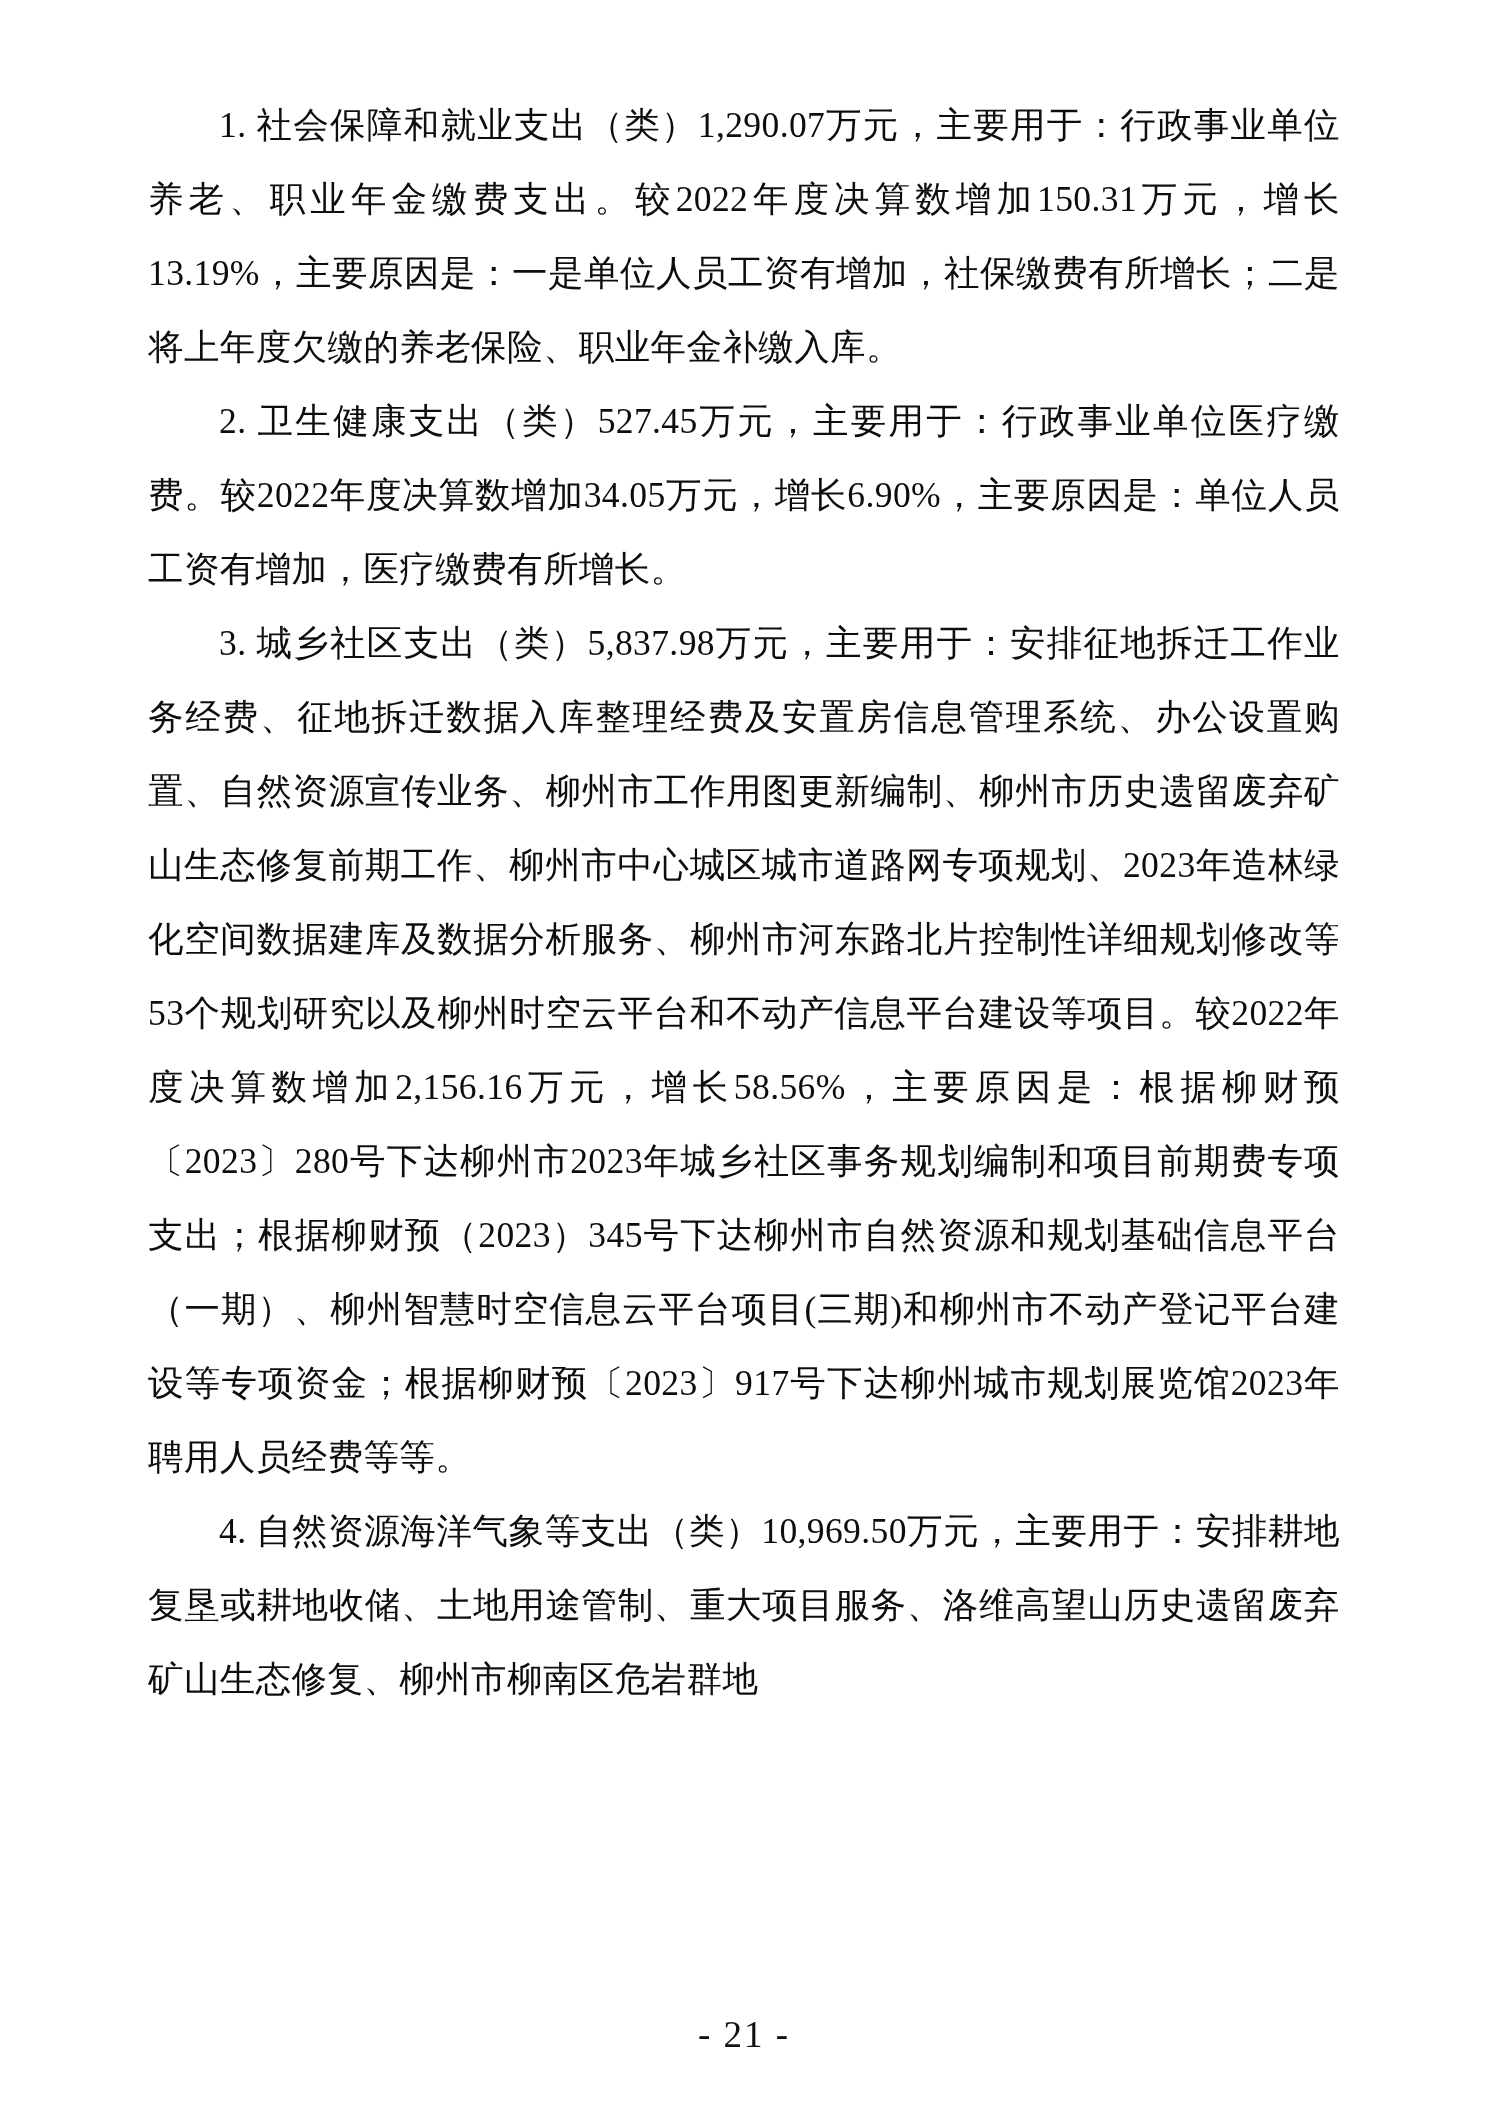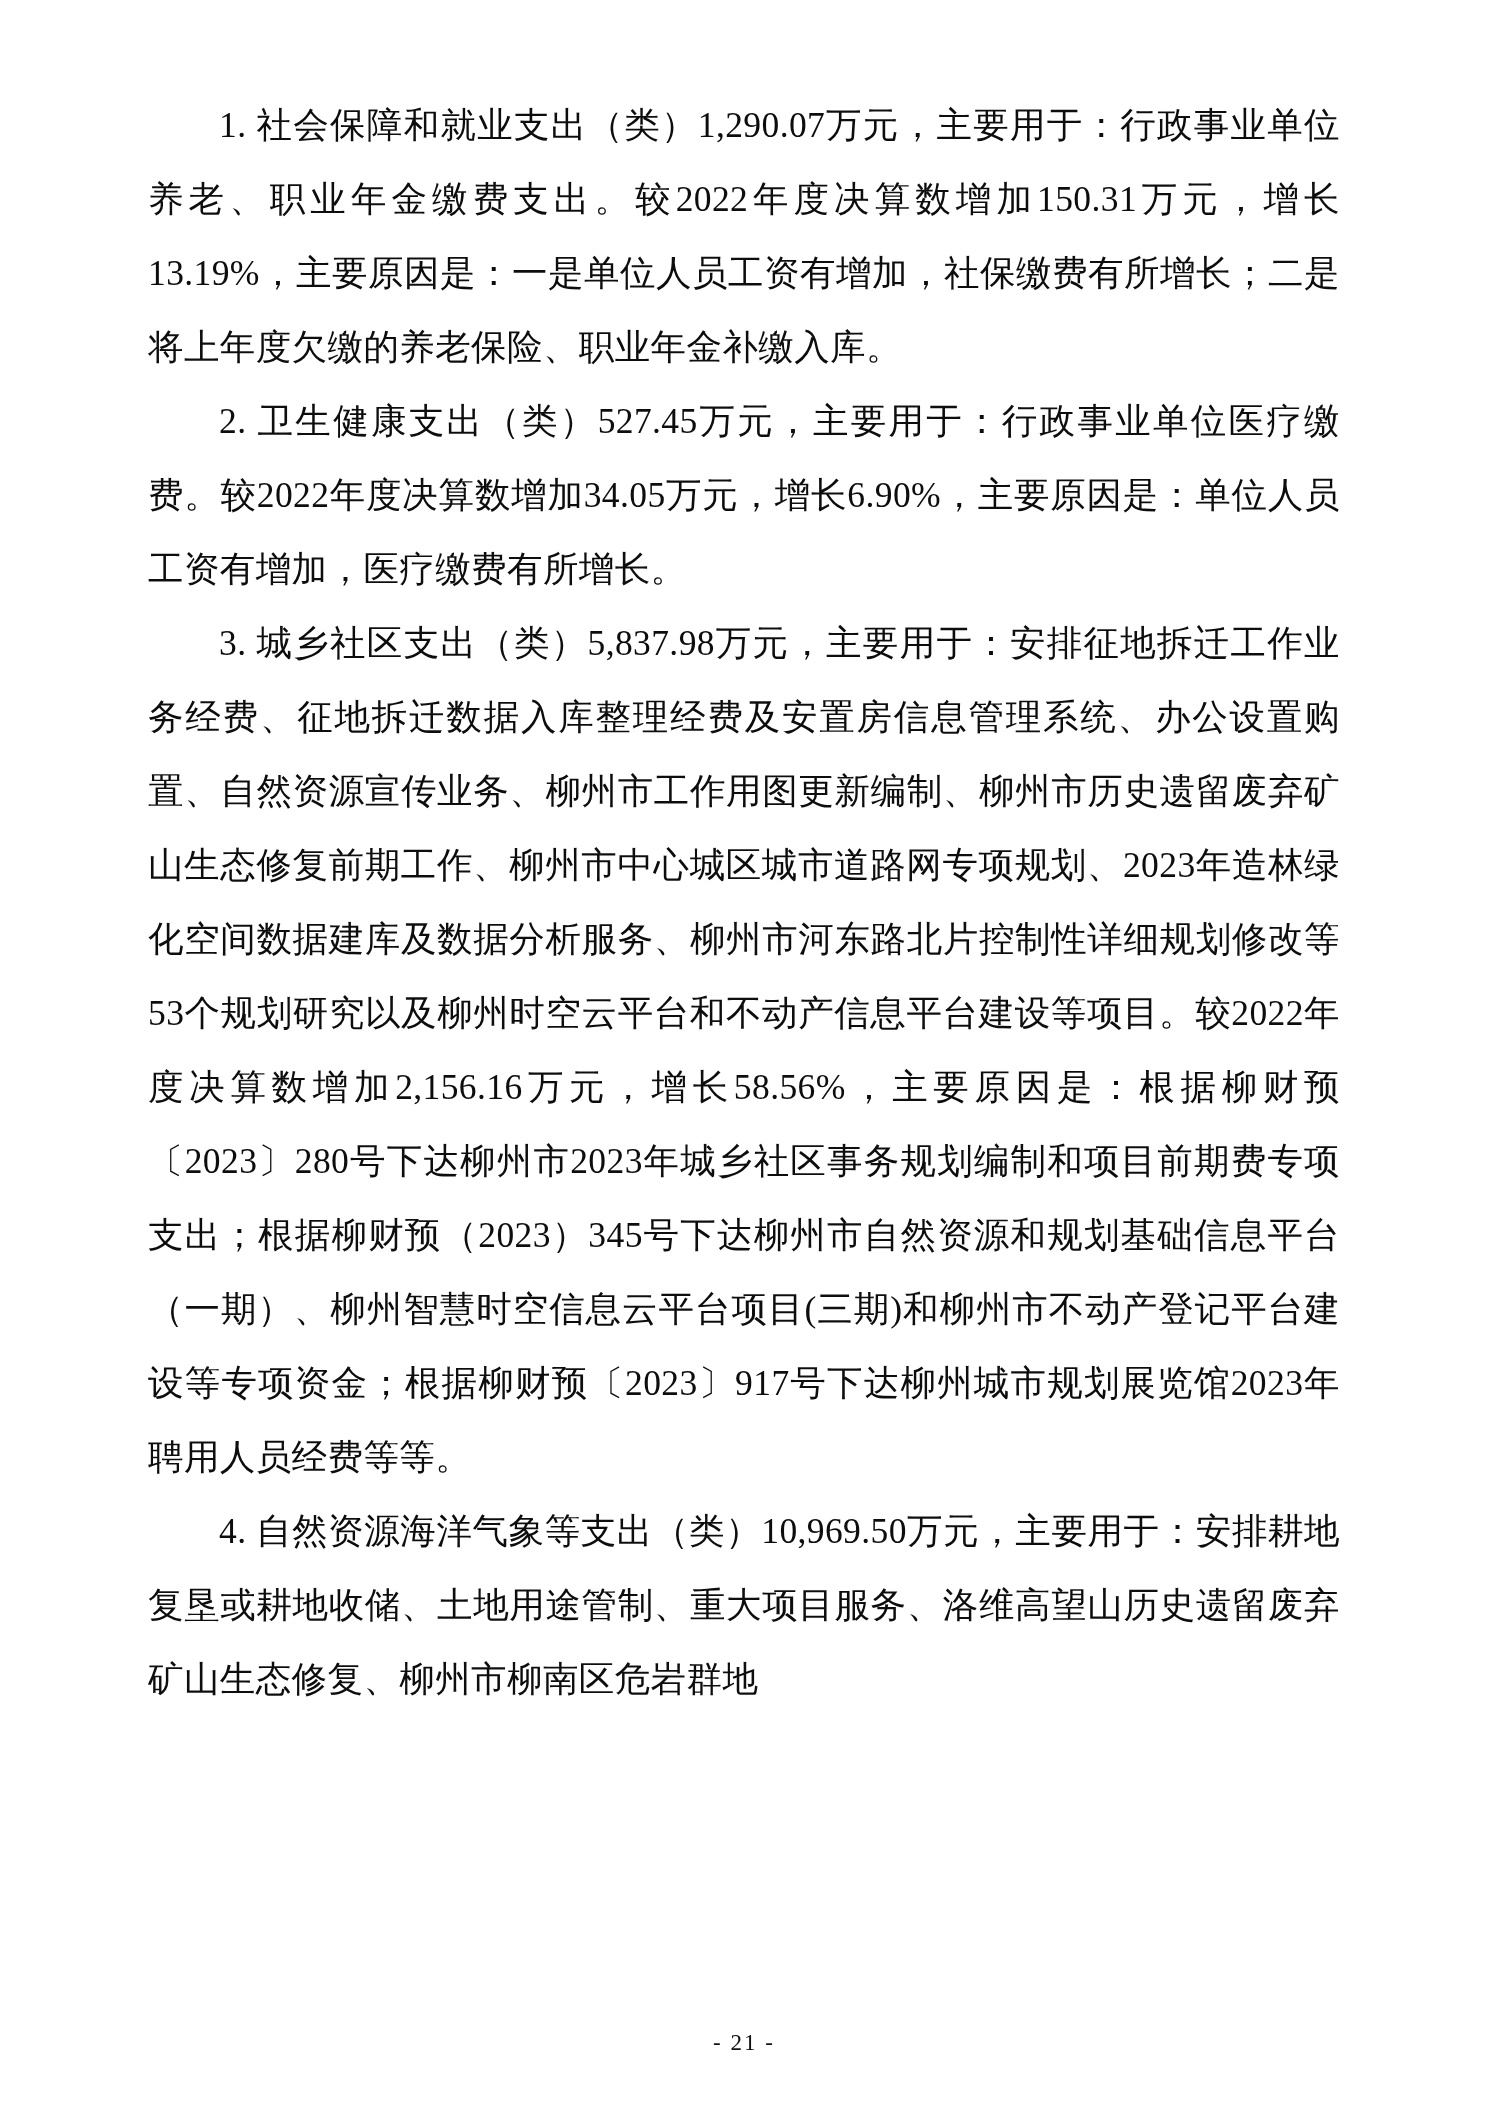--- a/index.html
+++ b/index.html
@@ -40,21 +40,21 @@
     text-align: justify;
     text-justify: inter-ideograph;
     white-space: normal;
   }
   .footer {
     position: absolute;
     left: 0;
     right: 0;
     bottom: 48px;
     text-align: center;
-    font-size: 23px;
+    font-size: 37px;
     color: #111111;
     font-family: "Liberation Serif", "DejaVu Serif", serif;
     letter-spacing: 2px;
   }
 </style>
 </head>
 <body>
 
 <div class="page">
   <div class="body-text">

